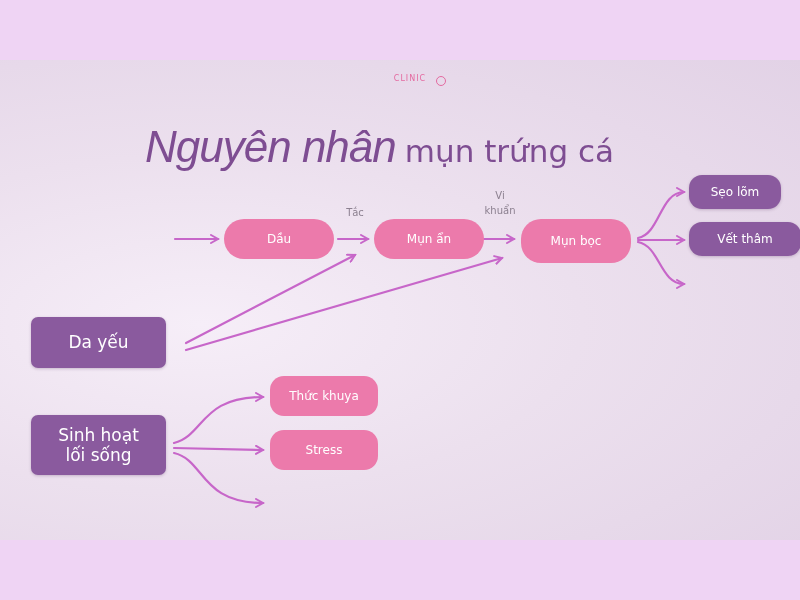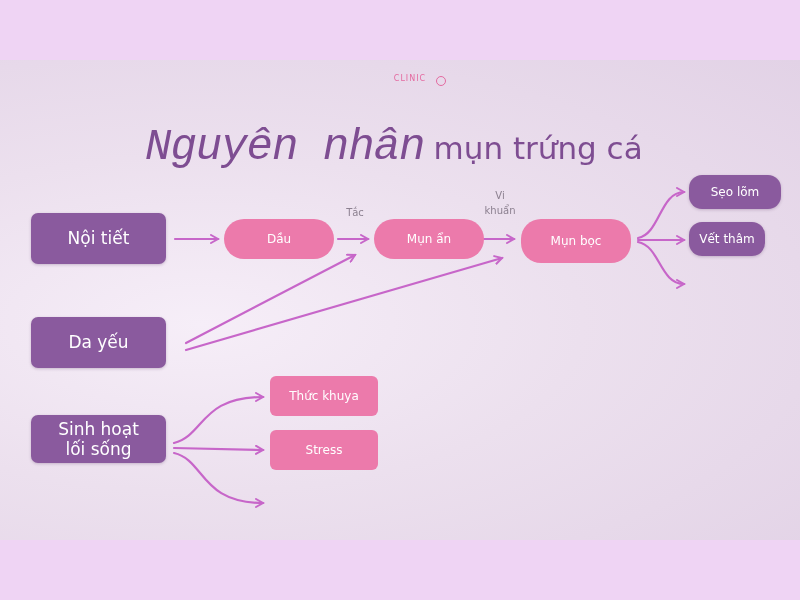--- a/index.html
+++ b/index.html
@@ -26,41 +26,41 @@
       border: 1.5px solid #e46aa0; border-radius: 50%;
     }
     .logo-sub {
       font-size: 8px; color: #e46aa0; letter-spacing: 1px; line-height: 10px;
       margin-left: 20px;
     }
     .title {
       left: 145px; top: 62px; width: 540px; white-space: nowrap;
     }
     .title-script {
-      font-family: Liberation Mono, monospace; font-style: italic; font-size: 44px;
+      font-family: Liberation Sans, sans-serif; font-style: italic; font-size: 44px;
       color: #7e4d92; letter-spacing: -1px;
     }
     .title-plain {
       font-family: "DejaVu Sans", sans-serif; font-size: 31px; color: #7e4d92;
       margin-left: 4px;
     }
     .box {
       position: absolute; display: flex; align-items: center; justify-content: center;
       text-align: center; color: #ffffff; box-sizing: border-box;
       line-height: 1.2;
     }
     .box-dark {
       background: #8a5a9e; border-radius: 7px; font-size: 17px;
       box-shadow: 0 1px 3px rgba(80,40,90,0.25);
     }
     .box-pink {
       background: #ec7aab; border-radius: 20px; font-size: 12px;
     }
     .box-pink-sm {
-      background: #ec7aab; border-radius: 6px; font-size: 12px;
+      background: #ec7aab; border-radius: 14px; font-size: 12px;
     }
     .box-purple-sm {
       background: #8a5a9e; border-radius: 13px; font-size: 12px;
       box-shadow: 0 1px 3px rgba(80,40,90,0.25);
     }
     .label {
       position: absolute; font-size: 10px; color: #8c8090; text-align: center;
       line-height: 15px;
     }
     svg.arrows { position: absolute; left: 0; top: 0; width: 800px; height: 480px; pointer-events: none; }
@@ -101,32 +101,31 @@
   <div class="abs logo">
     <span class="logo-reg"></span>
     <div class="logo-sub">CLINIC</div>
   </div>
 
   <div class="abs title">
     <span class="title-script">Nguyên nhân</span>
     <span class="title-plain">mụn trứng cá</span>
   </div>
 
-  <div class="box box-dark" style="left:31px; top:153px; width:135px; height:51px;">Nội tiết</div>
   <div class="box box-dark" style="left:31px; top:257px; width:135px; height:51px;">Da yếu</div>
-  <div class="box box-dark" style="left:31px; top:355px; width:135px; height:48px; white-space:pre-line;">Sinh hoạt
+  <div class="box box-dark" style="left:31px; top:355px; width:135px; height:60px; white-space:pre-line;">Sinh hoạt
 lối sống</div>
 
   <div class="box box-pink" style="left:224px; top:159px; width:110px; height:40px;">Dầu</div>
   <div class="box box-pink" style="left:374px; top:159px; width:110px; height:40px;">Mụn ẩn</div>
   <div class="box box-pink" style="left:521px; top:159px; width:110px; height:44px;">Mụn bọc</div>
 
   <div class="label" style="left:335px; top:145px; width:40px;">Tắc</div>
   <div class="label" style="left:475px; top:128px; width:50px; white-space:pre-line;">Vi
 khuẩn</div>
 
   <div class="box box-purple-sm" style="left:689px; top:115px; width:92px; height:34px;text-align:center;">Sẹo lõm</div>
-  <div class="box box-purple-sm" style="left:689px; top:162px; width:76px; height:34px;">Vết thâm</div>
+  <div class="box box-purple-sm" style="left:689px; top:162px; width:112px; height:34px;">Vết thâm</div>
 
   <div class="box box-pink-sm" style="left:270px; top:316px; width:108px; height:40px;">Thức khuya</div>
   <div class="box box-pink-sm" style="left:270px; top:370px; width:108px; height:40px;">Stress</div>
 
 </div>
 
 </body></html>

